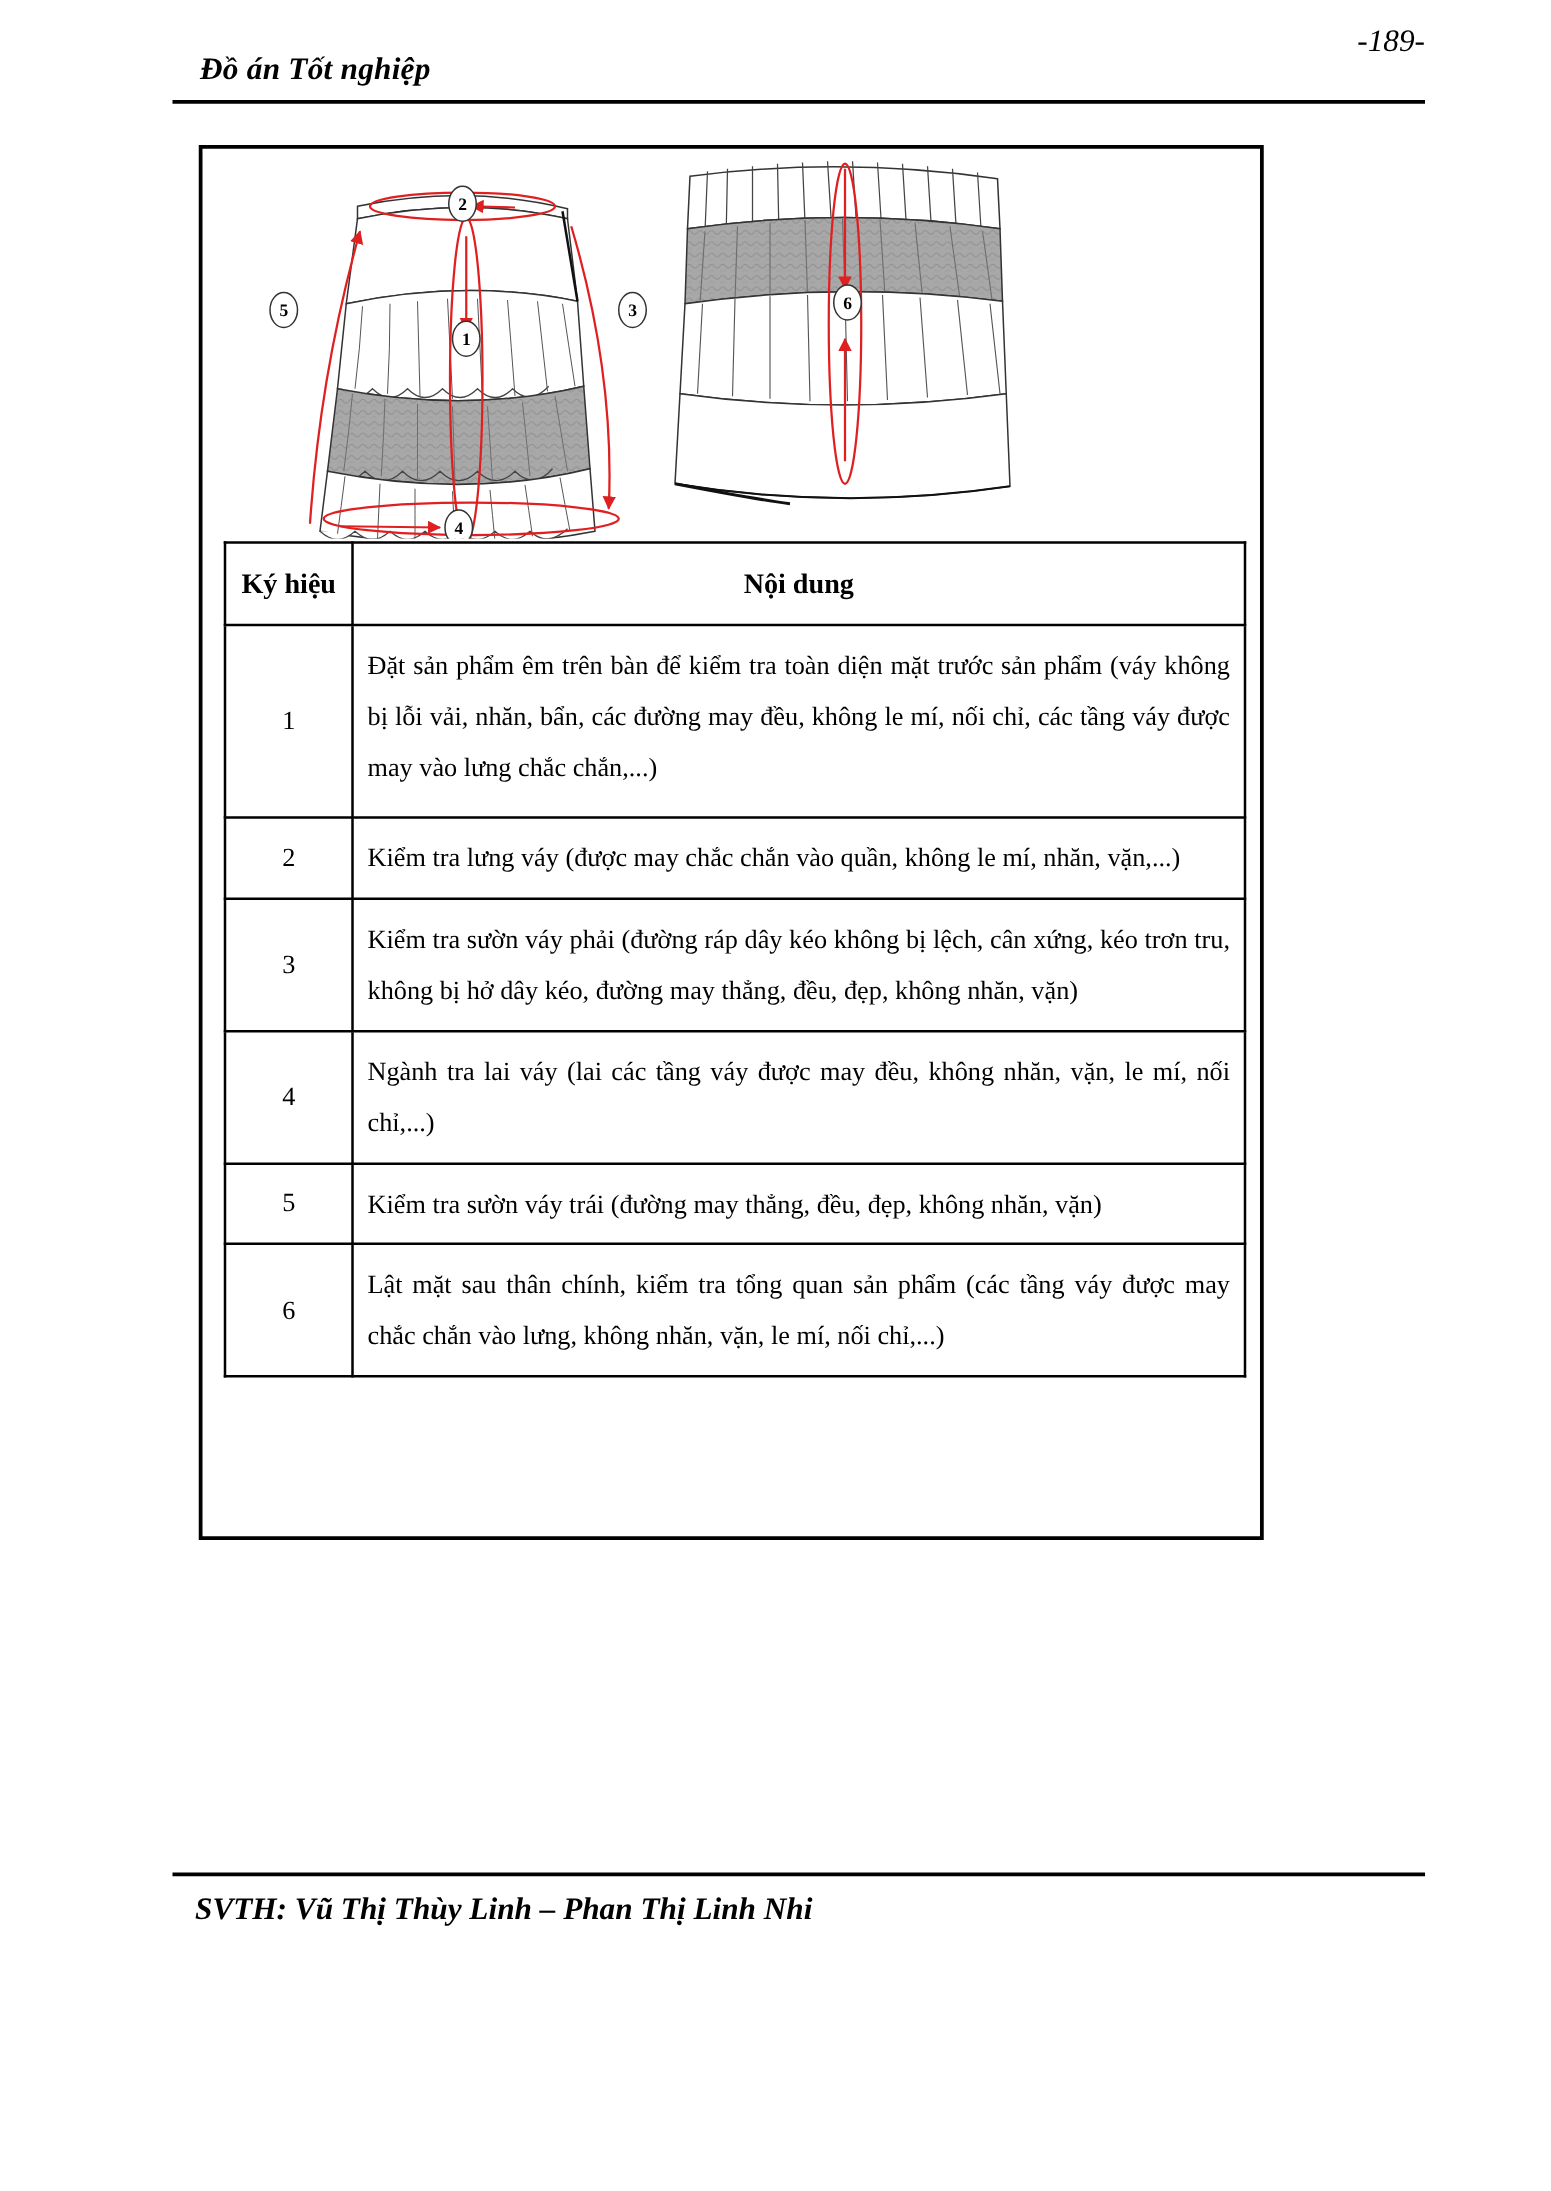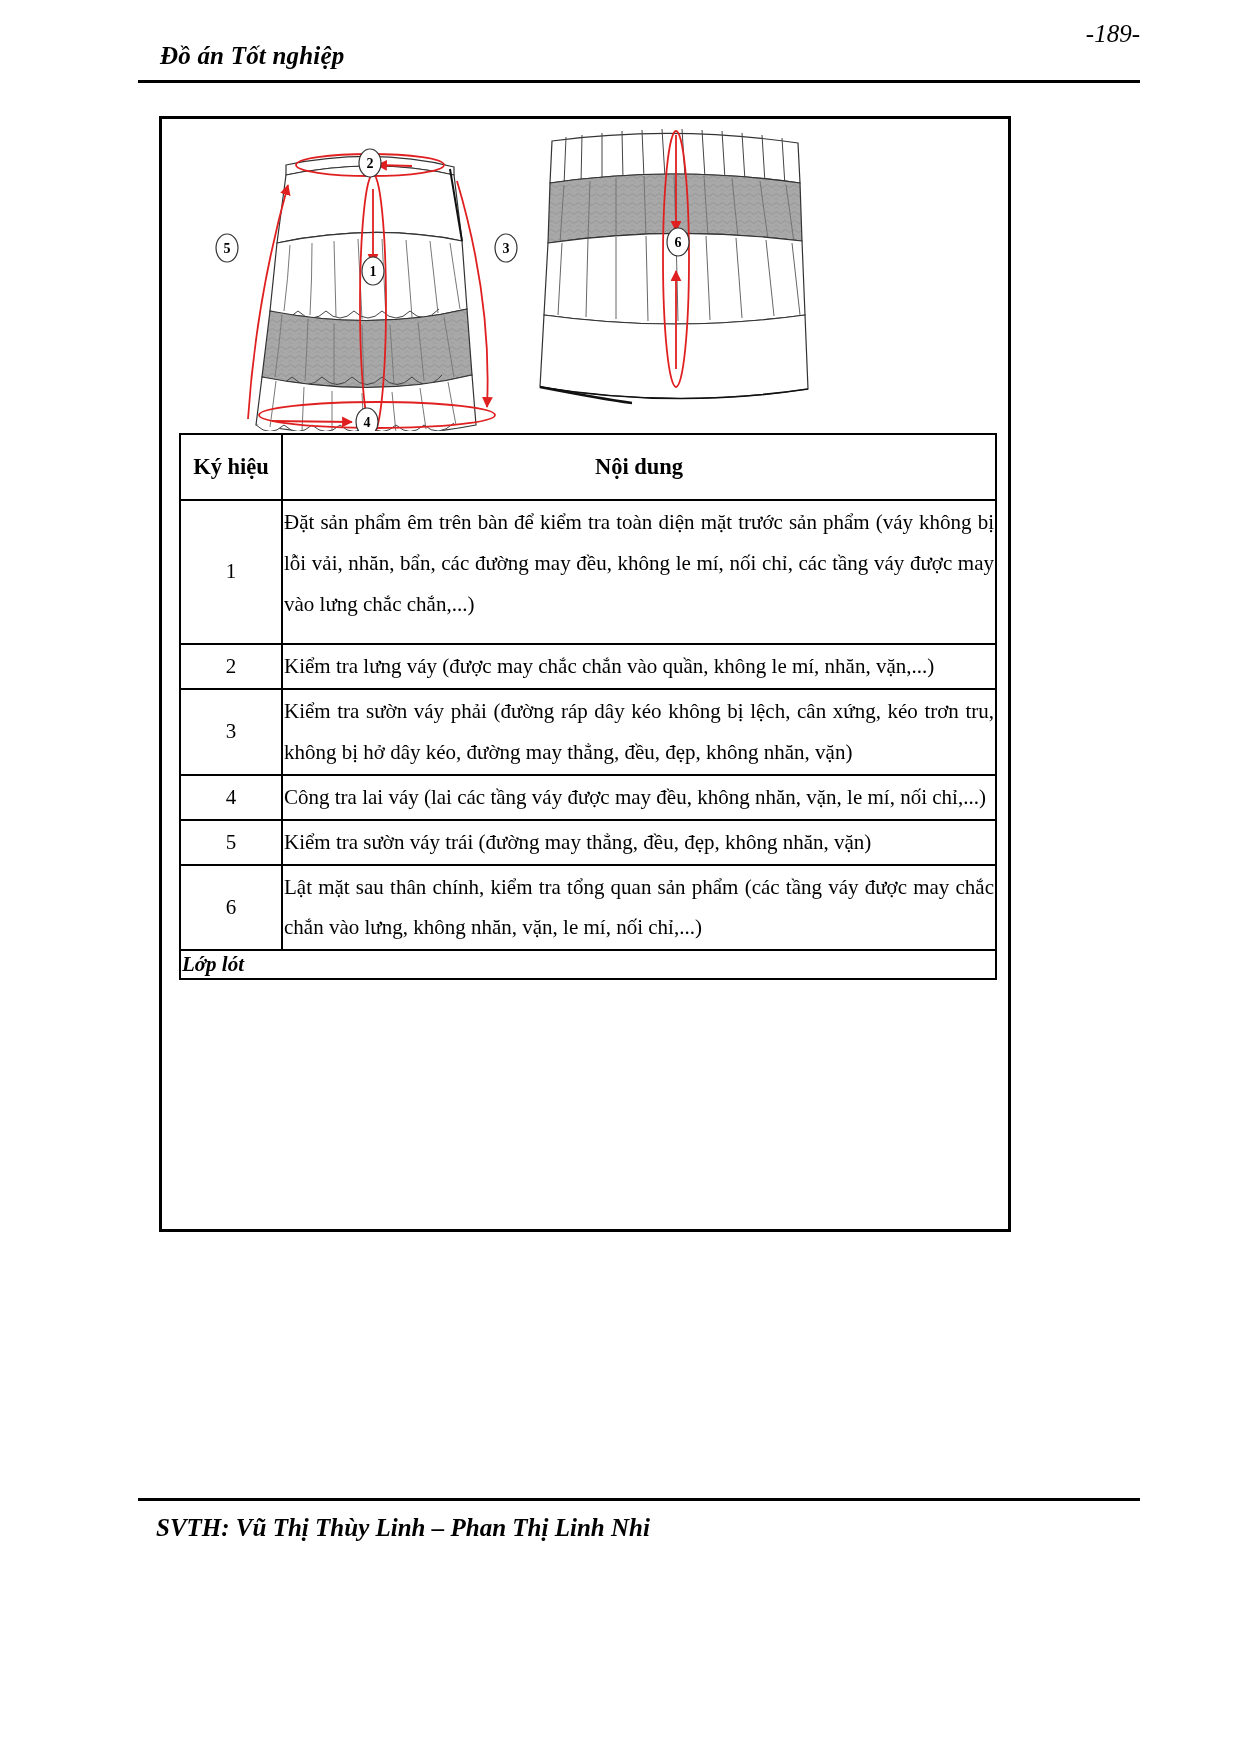--- a/index.html
+++ b/index.html
@@ -75,21 +75,21 @@
     position: absolute;
     left: 17px;
     top: 314px;
     width: 816px;
     border-collapse: collapse;
     table-layout: fixed;
   }
   .inspect-table td, .inspect-table th {
     border: 2px solid #000;
     vertical-align: middle;
-    padding: 1px;
+    padding: 11px;
   }
   .col-sym { width: 102px; }
   .col-content { width: 714px; }
 
   .th-cell {
     text-align: center;
     font-weight: bold;
     font-size: 22.5px;
     height: 66px;
     padding: 6px 4px;
@@ -347,32 +347,29 @@
       <tr>
         <td class="sym-cell">2</td>
         <td class="content-cell">Kiểm tra lưng váy (được may chắc chắn vào quần, không le mí, nhăn, vặn,...)</td>
       </tr>
       <tr>
         <td class="sym-cell">3</td>
         <td class="content-cell">Kiểm tra sườn váy phải (đường ráp dây kéo không bị lệch, cân xứng, kéo trơn tru, không bị hở dây kéo, đường may thẳng, đều, đẹp, không nhăn, vặn)</td>
       </tr>
       <tr>
         <td class="sym-cell">4</td>
-        <td class="content-cell">Công tra lai váy (lai các tầng váy được may đều, không nhăn, vặn, le mí, nối chỉ,...)</td>
+        <td class="content-cell">Ngành tra lai váy (lai các tầng váy được may đều, không nhăn, vặn, le mí, nối chỉ,...)</td>
       </tr>
       <tr>
         <td class="sym-cell">5</td>
         <td class="content-cell">Kiểm tra sườn váy trái (đường may thẳng, đều, đẹp, không nhăn, vặn)</td>
       </tr>
       <tr>
         <td class="sym-cell">6</td>
         <td class="content-cell">Lật mặt sau thân chính, kiểm tra tổng quan sản phẩm (các tầng váy được may chắc chắn vào lưng, không nhăn, vặn, le mí, nối chỉ,...)</td>
-      </tr>
-      <tr>
-        <td class="footer-row-cell" colspan="2">Lớp lót</td>
       </tr>
     </tbody>
   </table>
 </div>
 
 <div class="page-footer">
   <div class="footer-rule"></div>
   <div class="footer-left">SVTH: Vũ Thị Thùy Linh – Phan Thị Linh Nhi</div>
   <div class="footer-right">
   </div>

